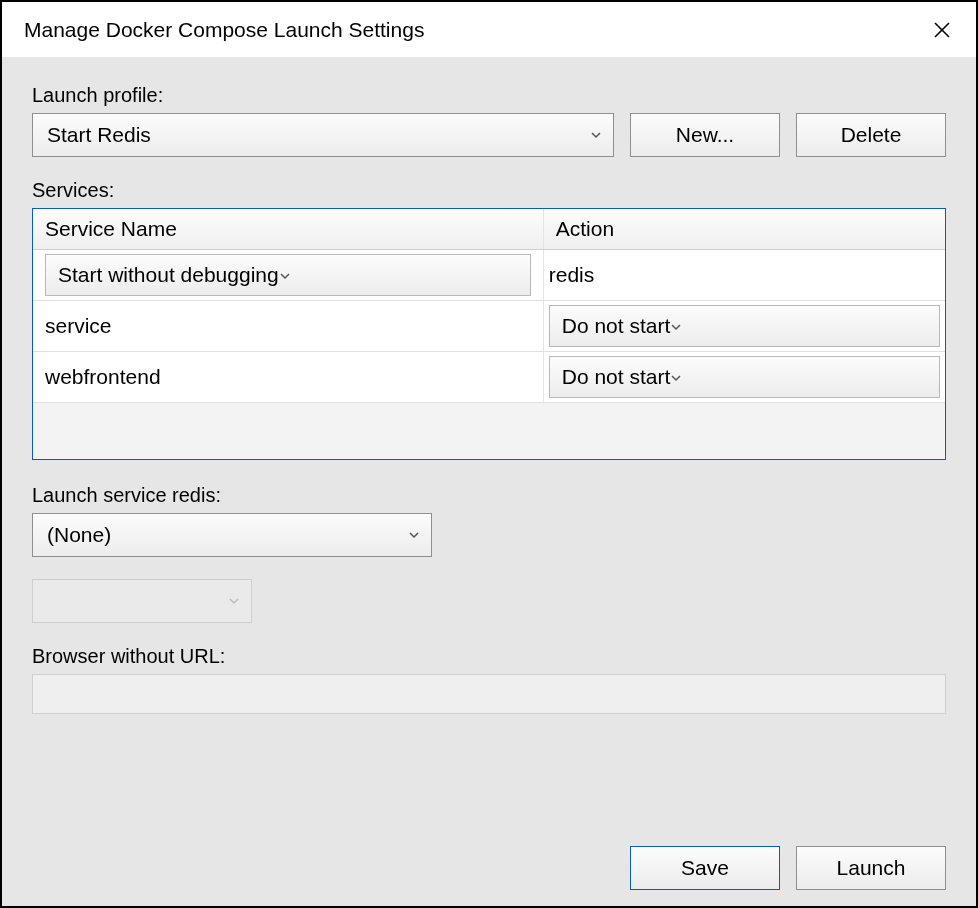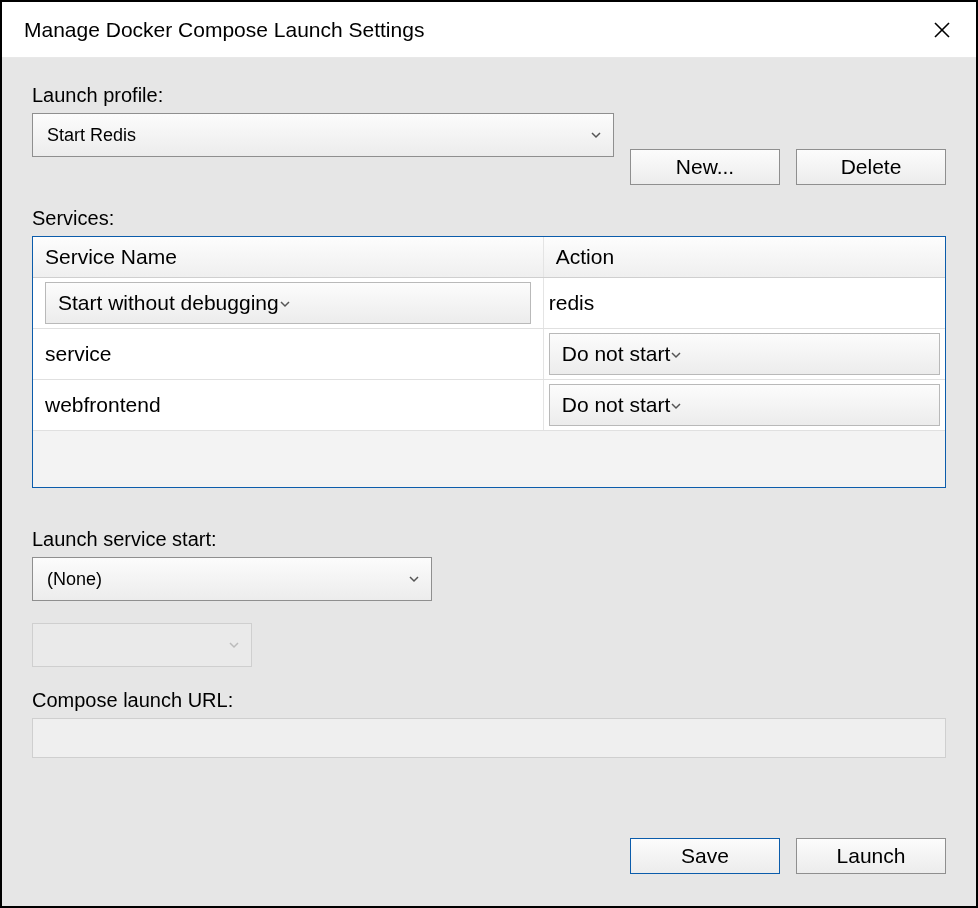--- a/index.html
+++ b/index.html
@@ -53,21 +53,21 @@
   }
   .dropdown {
     background: linear-gradient(#fcfcfc, #ececec);
     border: 1px solid #8f8f8f;
     height: 44px;
     display:flex;
     align-items:center;
     padding: 0 14px;
     position: relative;
     cursor: pointer;
-    font-size: 18px;
+    font-size: 21px;
   }
   .profile-dropdown { flex: 1; }
   .dropdown .chev {
     position:absolute;
     right:10px; top:50%; transform:translateY(-50%);
     width:14px; height:14px;
     display:flex; align-items:center; justify-content:center;
   }
   .chev svg { stroke:#555; stroke-width:1.5; fill:none; }
 
@@ -75,36 +75,35 @@
     background: #eaeaea;
     color: #888;
     border-color: #cfcfcf;
     cursor: default;
   }
   .dropdown.disabled .chev svg { stroke:#bbb; }
 
   .btn {
     background: linear-gradient(#fcfcfc, #ececec);
     border: 1px solid #8f8f8f;
-    height: 36px;
+    height: 44px;
     min-width: 150px;
     display:flex;
     align-items:center;
     justify-content:center;
     font-size: 21px;
     cursor:pointer;
-    margin-top:36px;
   }
   .btn.primary { border: 1.5px solid #0b5cab; }
 
   
   .table-wrap {
     border: 1.5px solid #0b5cab;
     background: #f3f3f3;
-    margin-bottom: 40px;
+    margin-bottom: 24px;
     height: 252px;
     overflow:hidden;
   }
   .thead, .trow {
     display:grid;
     grid-template-columns: 56% 44%;
   }
   .thead {
     background: linear-gradient(#fdfdfd, #efefef);
     border-bottom: 1.5px solid #cfcfcf;
@@ -154,21 +153,21 @@
     border: 1px solid #cfcfcf;
     margin-bottom: 40px;
     padding: 0 10px;
     font-size: 20px;
   }
 
   
   .footer {
     position:absolute;
     right: 30px;
-    bottom: 32px;
+    bottom: 16px;
     display:flex;
     gap: 16px;
   }
 </style>
 </head>
 <body>
 
 <div class="titlebar">
   <div class="title">Manage Docker Compose Launch Settings</div>
   <div class="close-btn">
@@ -241,42 +240,42 @@
             <svg width="12" height="12" viewBox="0 0 12 12">
                 <polyline points="2,4 6,8 10,4"></polyline>
               </svg>
           </span>
         </div>
       </div>
     </div>
   </div>
 
   
-  <div class="label">Launch service start:</div>
+  <div class="label">Launch service redis:</div>
   <div class="dropdown sm-dropdown">
     <span>(None)</span>
     <span class="chev">
       <svg width="12" height="12" viewBox="0 0 12 12">
           <polyline points="2,4 6,8 10,4"></polyline>
         </svg>
     </span>
   </div>
 
   
   <div class="dropdown sm-dropdown small disabled">
     <span></span>
     <span class="chev">
       <svg width="12" height="12" viewBox="0 0 12 12">
           <polyline points="2,4 6,8 10,4"></polyline>
         </svg>
     </span>
   </div>
 
   
-  <div class="label">Compose launch URL:</div>
+  <div class="label">Browser without URL:</div>
   <input class="textbox" type="text" readonly="" value="" style="">
 
   
   <div class="footer">
     <div class="btn primary">Save</div>
     <div class="btn">Launch</div>
   </div>
 
 </div>
 

